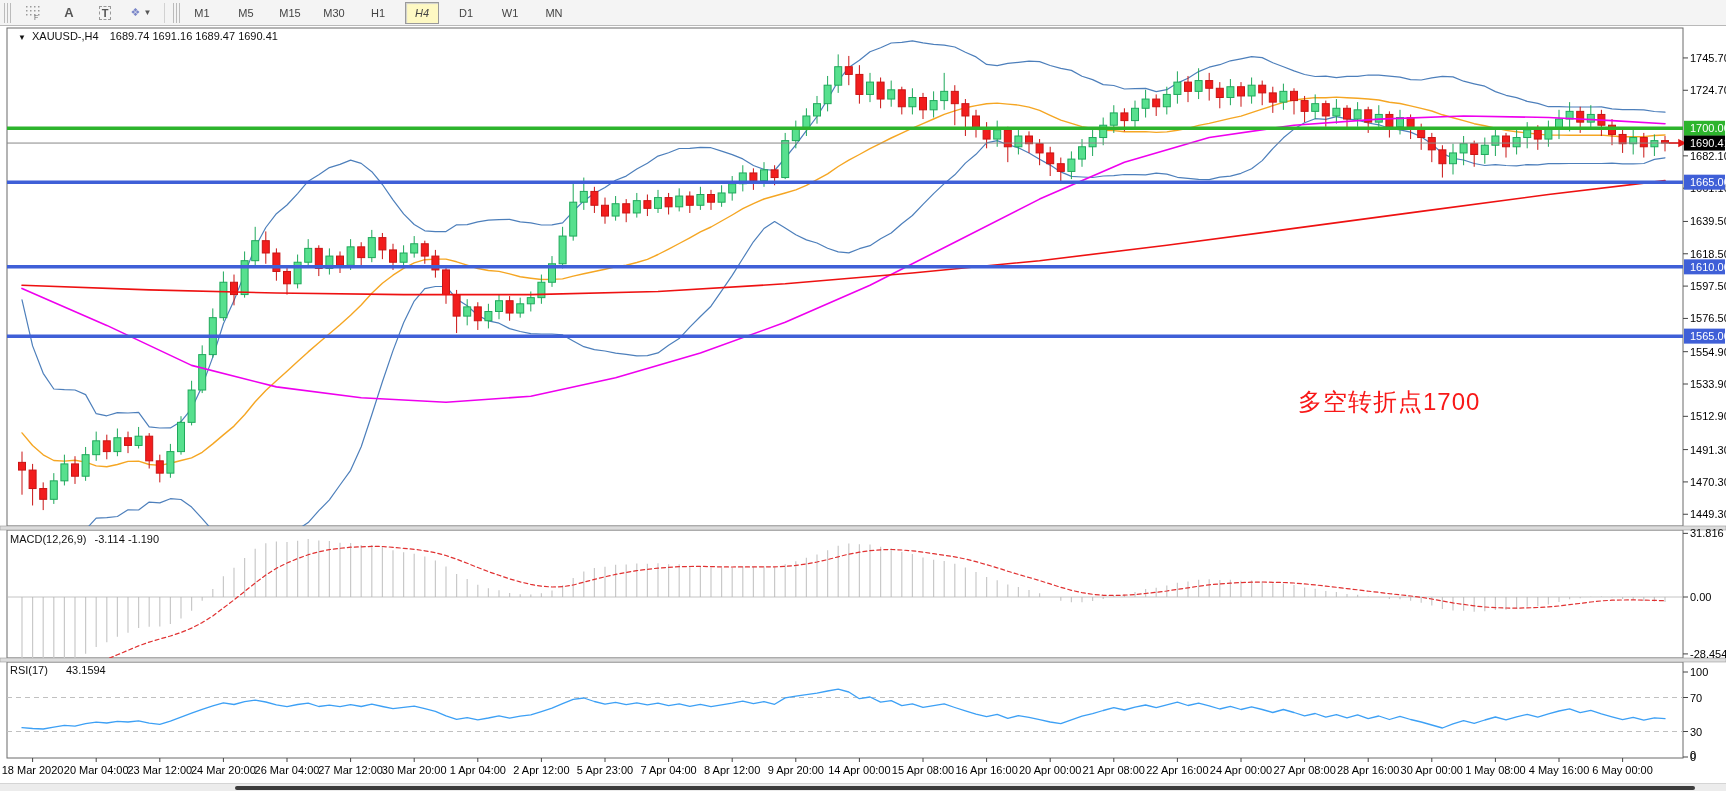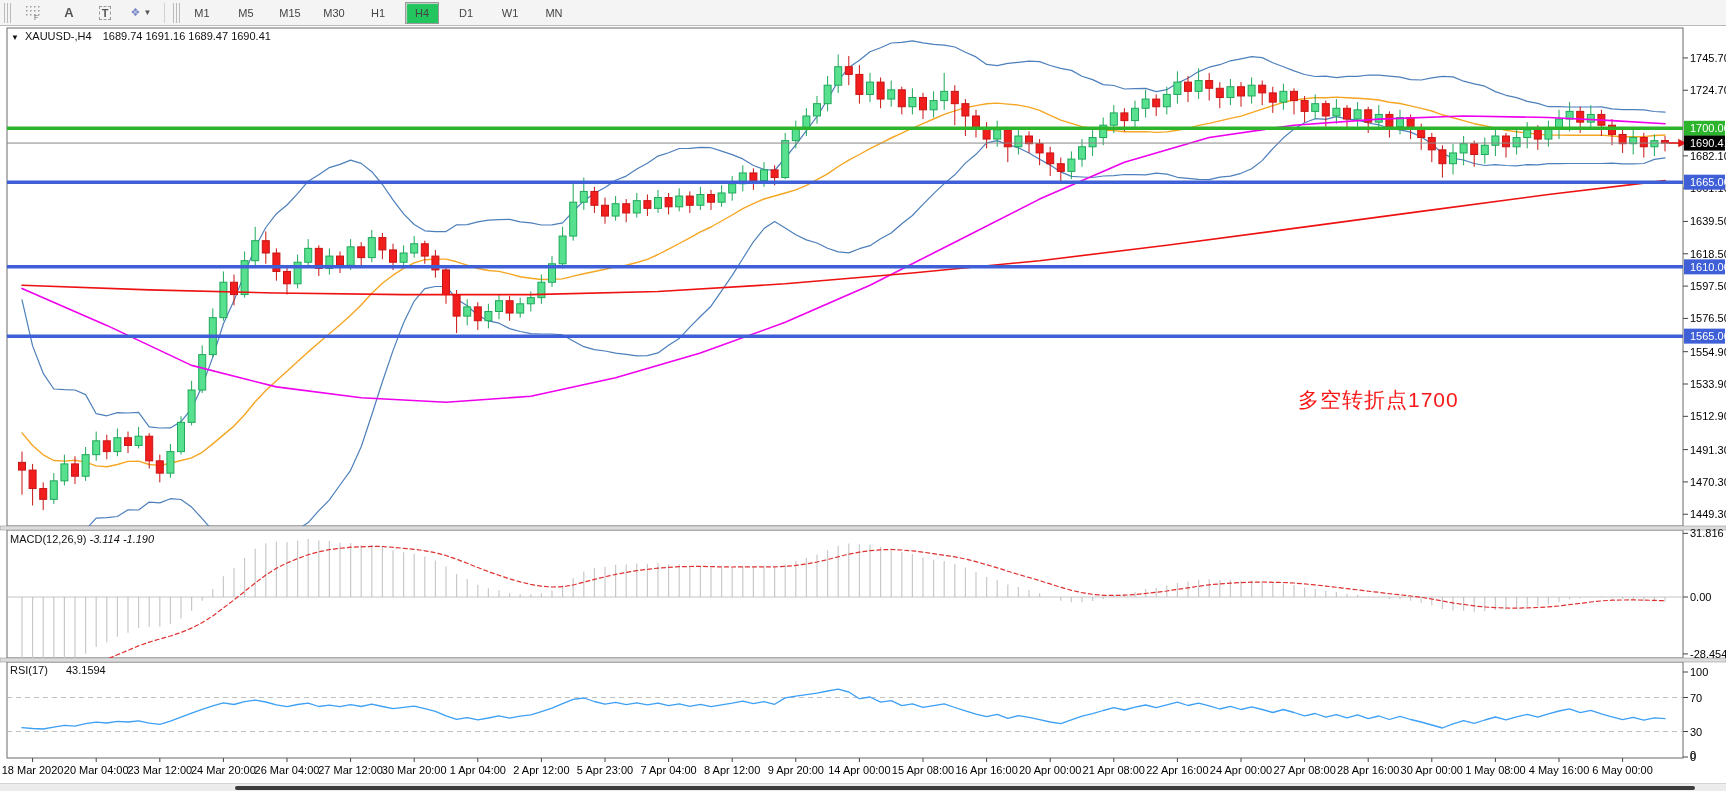--- a/index.html
+++ b/index.html
@@ -3,26 +3,26 @@
 <meta charset="utf-8">
 <style>
   html,body{margin:0;padding:0;width:1726px;height:791px;overflow:hidden;
     font-family:"Liberation Sans",sans-serif;background:#f0f0f0;}
   .toolbar{height:26px;background:#f4f4f4;border-bottom:1px solid #b9b9b9;
     display:flex;align-items:center;gap:2px;padding-left:2px;box-sizing:border-box;}
   .tb-handle{width:8px;height:20px;margin:0 2px;
     background:repeating-linear-gradient(90deg,#bbb 0 1px,transparent 1px 3px);}
   .tb-btn{min-width:24px;height:20px;display:flex;align-items:center;justify-content:center;
     font-size:11px;color:#444;border:1px solid transparent;padding:0 4px;cursor:default;}
-  .tb-btn.active{background:#22c55e;border:1px solid #9a9a9a;box-shadow:inset 1px 1px 1px #cfcfcf;}
+  .tb-btn.active{background:#fef9c3;border:1px solid #9a9a9a;box-shadow:inset 1px 1px 1px #cfcfcf;font-style:italic;}
   .tb-sep{width:1px;height:20px;background:#d2d2d2;margin:0 4px;}
   .tool-glyph{font-weight:bold;color:#555;}
   .chart-wrap{position:relative;width:1726px;height:757px;background:#fff;}
   .overlay-label{position:absolute;font-size:11px;color:#111;white-space:nowrap;z-index:5;}
-  .annotation{position:absolute;z-index:6;font-size:21px;letter-spacing:1px;white-space:nowrap;}
+  .annotation{position:absolute;z-index:6;font-size:24px;letter-spacing:1px;white-space:nowrap;}
   .hscroll{position:relative;height:8px;background:#ececec;border-top:1px solid #d5d5d5;}
   .hscroll-thumb{position:absolute;top:2px;height:4px;background:#3c3c3c;border-radius:2px;}
   svg text{font-family:"Liberation Sans",sans-serif;}
 </style>
 </head>
 <body>
 
 <div class="toolbar">
   <div class="tb-handle"></div>
   <div class="tb-btn" title="">
@@ -679,29 +679,29 @@
         <line x1="1495.3999999999999" y1="732" x2="1495.3999999999999" y2="736" stroke="#444" stroke-width="1"></line>
         <text x="1495.3999999999999" y="748" font-size="11" fill="#000" text-anchor="middle">1 May 08:00</text>
         <line x1="1559" y1="732" x2="1559" y2="736" stroke="#444" stroke-width="1"></line>
         <text x="1559" y="748" font-size="11" fill="#000" text-anchor="middle">4 May 16:00</text>
         <line x1="1622.6" y1="732" x2="1622.6" y2="736" stroke="#444" stroke-width="1"></line>
         <text x="1622.6" y="748" font-size="11" fill="#000" text-anchor="middle">6 May 00:00</text>
         <text x="1690" y="733" font-size="11" fill="#000">0</text>
       </g>
     </svg>
 
-  <div class="overlay-label" style="left:11px;top:4px;">
+  <div class="overlay-label" style="left:18px;top:4px;">
     <span style="font-size:8px;">▼</span>
     <span style="margin-left:3px;">XAUUSD-,H4</span>
     <span style="margin-left:8px;">1689.74 1691.16 1689.47 1690.41</span>
   </div>
 
   <div class="overlay-label" style="left:10px;top:507px;">
     <span>MACD(12,26,9)</span>
-    <span style="font-style:italic;">-3.114 -1.190</span>
+    <span style="margin-left:5px;">-3.114 -1.190</span>
   </div>
 
   <div class="overlay-label" style="left:10px;top:638px;">
     <span>RSI(17)</span>
     <span style="margin-left:15px;">43.1594</span>
   </div>
 
   <div class="annotation" id="annotation" style="left: 1298px; top: 360px; color: rgb(248, 24, 24);">多空转折点1700</div>
 </div>
 

